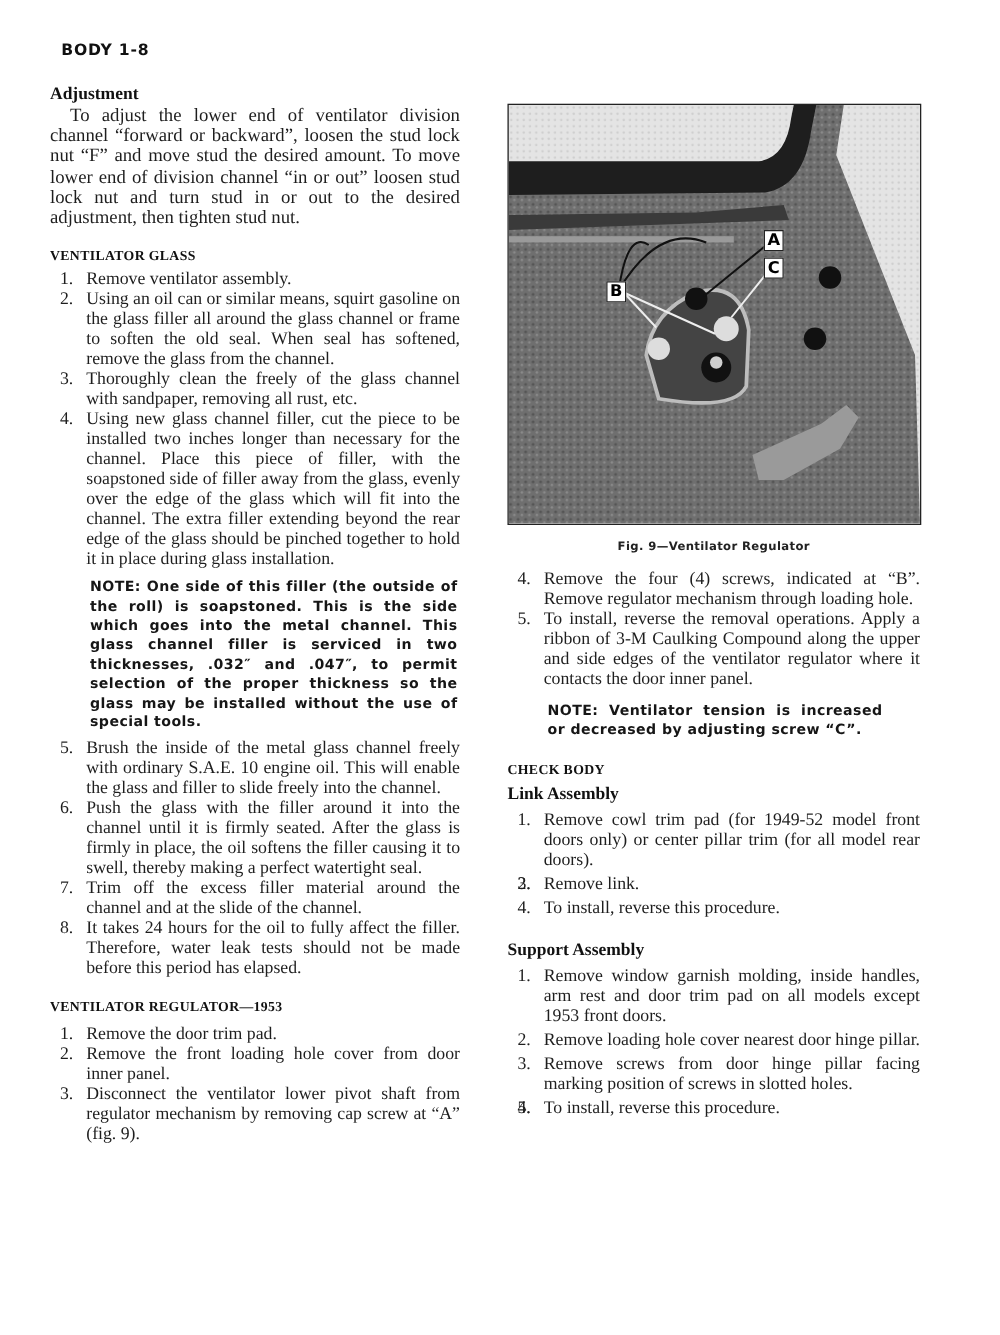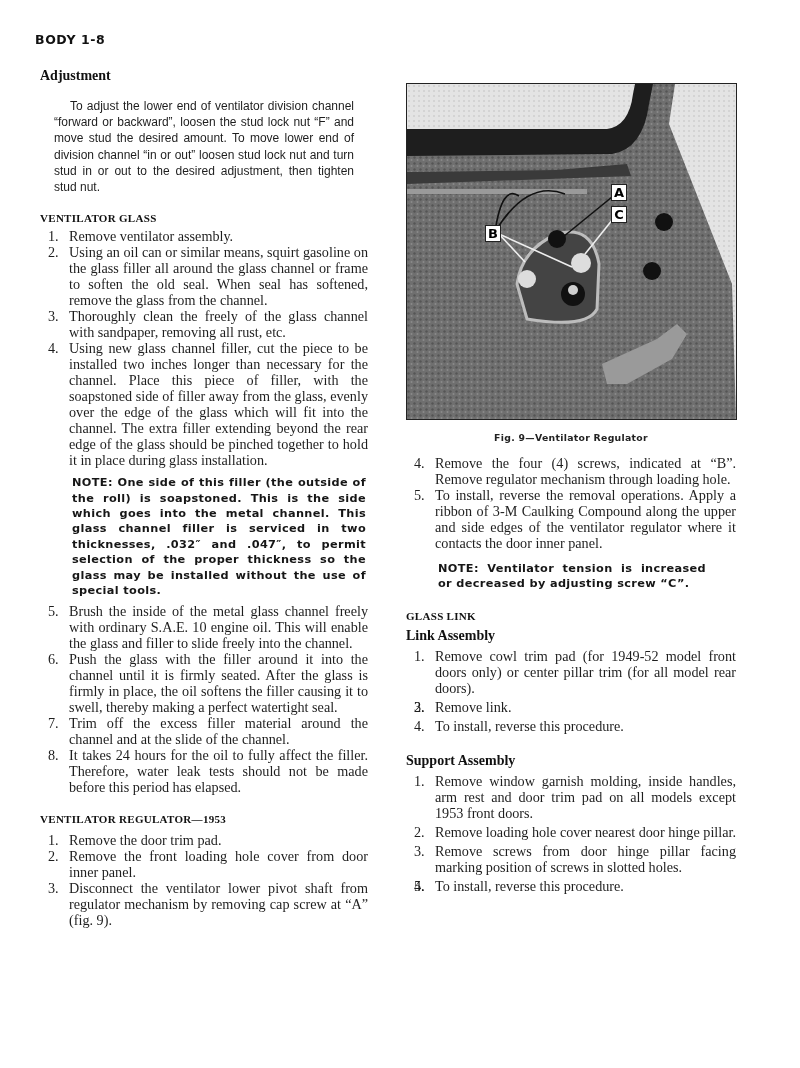--- a/index.html
+++ b/index.html
@@ -2,38 +2,38 @@
 <html><head>
 <meta charset="utf-8">
 <style>
   html, body { margin: 0; padding: 0; }
   body {
     width: 800px; height: 1068px; background: #ffffff; position: relative; overflow: hidden;
     color: #1e1e1e;
     font-family: "DejaVu Serif", "Liberation Serif", serif;
   }
   .page-header {
-    position: absolute; left: 35px; top: 32px;
+    position: absolute; left: 49px; top: 32px;
     font-family: "DejaVu Sans", "Liberation Sans", sans-serif;
     font-weight: bold; font-size: 12.5px; letter-spacing: 0.6px; color: #111;
   }
   .col { position: absolute; }
   .col-left { left: 40px; top: 68px; width: 328px; }
   .col-right { left: 406px; top: 83px; width: 330px; }
   .subhead {
     font-family: "Liberation Serif", serif; font-weight: bold; font-size: 14px;
     margin: 0 0 1px 0; color: #111;
   }
   .section-head {
     font-family: "Liberation Serif", serif; font-weight: bold; font-size: 11px;
     letter-spacing: 0.3px; color: #111; margin: 0;
   }
   .para {
-    font-family: Liberation Sans, sans-serif; font-size: 12px; line-height: 16.2px;
-    text-align: justify; text-indent: 16px; margin: 14px;
+    font-family: Liberation Serif, serif; font-size: 15px; line-height: 16.2px;
+    text-align: justify; text-indent: 16px; margin: 0;
   }
   ol.steps {
     list-style: none; margin: 0; padding: 0;
     font-family: "Liberation Serif", serif; font-size: 14.2px; line-height: 16px;
   }
   ol.steps li { position: relative; padding-left: 29px; text-align: justify; margin: 0 0 0 0; }
   ol.steps li .num { position: absolute; left: 8px; top: 0; }
   .note {
     font-family: "DejaVu Sans", "Liberation Sans", sans-serif; font-weight: bold;
     font-size: 11.3px; line-height: 15.4px; letter-spacing: 0.35px; color: #161616;
@@ -125,21 +125,21 @@
     <div class="callout" style="left:204px;top:122px;">C</div>
   </div>
   <p class="fig-caption">Fig. 9—Ventilator Regulator</p>
 
   <ol class="steps" style="margin-top:12px;">
       <li><span class="num">4.</span><span>Remove the four (4) screws, indicated at “B”. Remove regulator mechanism through loading hole.</span></li>
       <li><span class="num">5.</span><span>To install, reverse the removal operations. Apply a ribbon of 3-M Caulking Compound along the upper and side edges of the ventilator regulator where it contacts the door inner panel.</span></li>
     </ol>
   <p class="note" style="margin:10px 30px 0 32px;">NOTE: Ventilator tension is increased or decreased by adjusting screw “C”.</p>
 
-  <h2 class="section-head" style="margin-top:18px;margin-bottom:6px;">GLASS LINK</h2>
+  <h2 class="section-head" style="margin-top:18px;margin-bottom:6px;">CHECK BODY</h2>
   <h3 class="subhead" style="margin-bottom:4px;">Link Assembly</h3>
   <ol class="steps">
       <li style="margin-bottom: 3px;"><span class="num">1.</span><span>Remove cowl trim pad (for 1949-52 model front doors only) or center pillar trim (for all model rear doors).</span></li>
       <li style="margin-bottom: 3px;"><span class="num">2.</span></li>
       <li style="margin-bottom: 3px;"><span class="num">3.</span><span>Remove link.</span></li>
       <li style="margin-bottom: 3px;"><span class="num">4.</span><span>To install, reverse this procedure.</span></li>
     </ol>
 
   <h3 class="subhead" style="margin-top:19px;margin-bottom:4px;">Support Assembly</h3>
   <ol class="steps">

